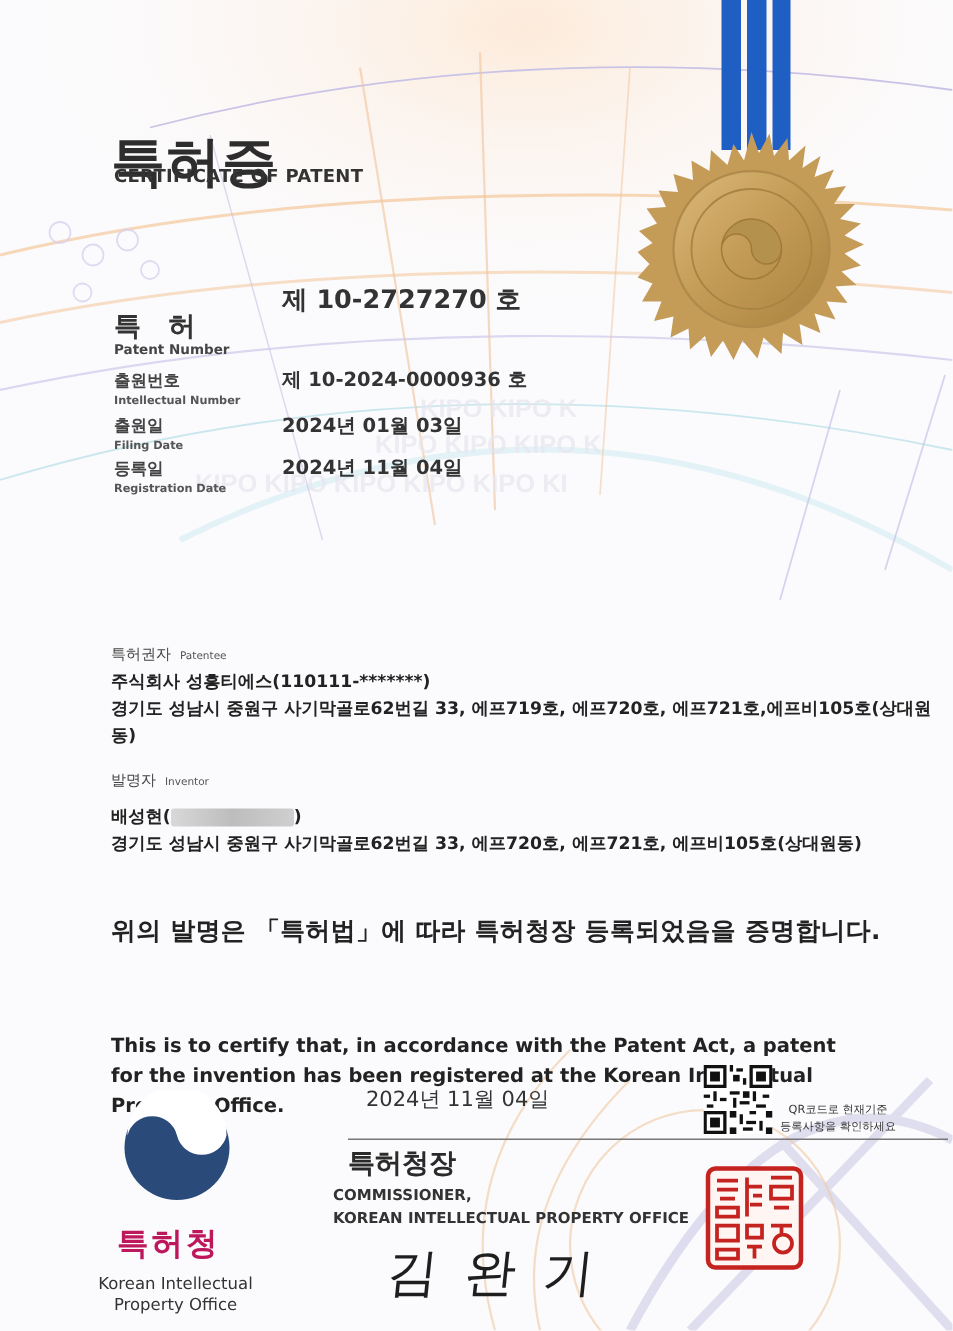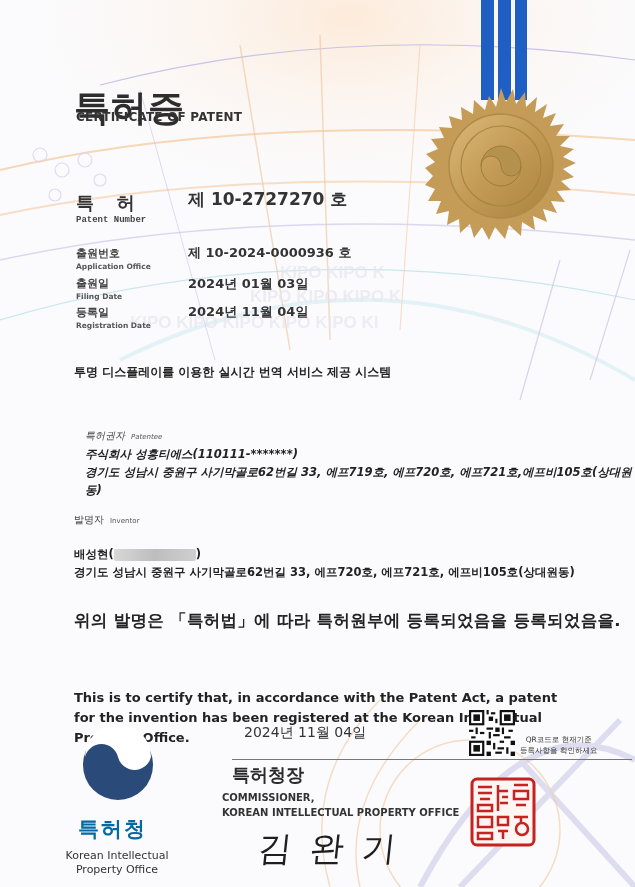--- a/index.html
+++ b/index.html
@@ -25,21 +25,21 @@
   .blur { display:inline-block; width:82px; height:12px; vertical-align:middle;
     background:linear-gradient(90deg,#d8d8d8,#bdbdbd,#cfcfcf); border-radius:2px; }
   .cert-ko { left:74px; top:610px; font-size:16.5px; font-weight:bold; color:#222; letter-spacing:0.3px; }
   .cert-en { left:74px; top:640px; width:500px; font-size:13px; font-weight:bold; color:#222; line-height:20px;margin-top:48px; }
   .date2 { left:244px; top:724px; font-size:14px; color:#333; }
   .rule { left:232px; top:759px; width:400px; height:1px; background:#777; }
   .comm-ko { left:232px; top:763px; font-size:18px; font-weight:bold; color:#2a2a2a; }
   .comm-en { left:222px; top:790px; font-size:10px; font-weight:bold; color:#333; line-height:15px; }
   .qr-note { left:520px; top:734px; font-size:7.5px; color:#333; line-height:11px; text-align:center; }
   .sig { left:258px; top:826px; font-family:"DejaVu Serif", serif; font-size:34px; color:#1e1e1e; letter-spacing:18px; transform:skewX(-6deg); }
-  .logo-ko { left:78px; top:815px; font-size:21px; font-weight:bold; color:#0369a1; letter-spacing:2px; }
+  .logo-ko { left:78px; top:815px; font-size:21px; font-weight:bold; color:#be185d; letter-spacing:2px; }
   .logo-en { left:62px; top:849px; width:110px; text-align:center; font-size:11px; color:#333; line-height:14px; }
 </style>
 </head>
 <body>
 
 <svg class="bg" width="635" height="887" viewBox="0 0 635 887">
   <defs>
     <radialGradient id="warm" cx="0.55" cy="0.05" r="0.6">
       <stop offset="0" stop-color="#fde9d6" stop-opacity="0.9"></stop>
       <stop offset="1" stop-color="#fbfbfd" stop-opacity="0"></stop>
@@ -101,68 +101,67 @@
   <polygon fill="#c49b57" points="76,0 81,14 88,1 91,16 100,4 101,19 112,9 110,24 122,16 118,30 131,25 125,38 139,36 131,48 145,48 135,58 149,61 138,69 151,75 138,81 149,89 136,93 146,102 132,103 140,114 126,113 132,125 118,121 122,134 108,128 110,142 97,134 96,148 84,137 80,151 70,139 64,152 57,139 49,150 45,136 35,145 34,131 22,137 24,123 11,126 16,113 3,113 10,101 0,97 8,88 0,80 10,74 1,66 13,61 6,51 19,50 14,39 27,40 24,28 37,32 36,19 48,26 49,12 60,22 64,8 71,19"></polygon>
   <circle cx="76" cy="78" r="52" fill="url(#seal)" stroke="#b08a4a" stroke-width="1.5"></circle>
   <circle cx="76" cy="78" r="40" fill="none" stroke="#a88443" stroke-width="1.2"></circle>
   <path d="M56 78 a20 20 0 0 1 40 0 a10 10 0 0 1 -20 0 a10 10 0 0 0 -20 0z" fill="#b5914e" stroke="#a07b38"></path>
   <path d="M56 78 a20 20 0 0 0 40 0" fill="none" stroke="#a07b38"></path>
 </svg>
 
 <div class="abs title-ko">특허증</div>
 <div class="abs title-en">CERTIFICATE OF PATENT</div>
 
-<div class="abs" style="left:76px;top:191px;font-family:Liberation Mono, monospace;">
+<div class="abs" style="left:76px;top:205px;">
   <div class="pn-lbl-ko">특 허</div>
   <div class="pn-lbl-en">Patent Number</div>
 </div>
 <div class="abs pn-val">제 10-2727270 호</div>
 
 <div class="abs" style="left:76px;top:246px;">
   <div class="lbl-ko">출원번호</div>
-  <div class="lbl-en">Application Office</div>
+  <div class="lbl-en">Intellectual Number</div>
 </div>
 <div class="abs val" style="left:188px;top:244px;">제 10-2024-0000936 호</div>
 
 <div class="abs" style="left:76px;top:276px;">
   <div class="lbl-ko">출원일</div>
   <div class="lbl-en">Filing Date</div>
 </div>
 <div class="abs val" style="left:188px;top:275px;">2024년 01월 03일</div>
 
 <div class="abs" style="left:76px;top:305px;">
   <div class="lbl-ko">등록일</div>
   <div class="lbl-en">Registration Date</div>
 </div>
 <div class="abs val" style="left:188px;top:303px;">2024년 11월 04일</div>
 
 <div class="abs" style="left:74px;top:361px;">
-  <div class="sec-val" style="margin-top:2px;font-size:12px;">투명 디스플레이를 이용한 실시간 번역 서비스 제공 시스템</div>
-</div>
-
-<div class="abs" style="left:85px;top:429px;width:520px;font-style:italic;">
+</div>
+
+<div class="abs" style="left:74px;top:429px;width:520px;">
   <div class="sec-lbl">
     <span>특허권자</span><small>Patentee</small>
   </div>
   <div class="sec-val" style="margin-top:2px;">주식회사 성흥티에스(110111-*******)</div>
   <div class="sec-val" style="white-space:nowrap;">경기도 성남시 중원구 사기막골로62번길 33, 에프719호, 에프720호, 에프721호,에프비105호(상대원</div>
   <div class="sec-val">동)</div>
 </div>
 
 <div class="abs" style="left:74px;top:513px;width:520px;">
   <div class="sec-lbl">
     <span>발명자</span><small>Inventor</small>
   </div>
-  <div class="sec-val" style="margin-top:18px;">
+  <div class="sec-val" style="margin-top:8px;">
     <span>배성현(</span><span class="blur"></span><span>)</span>
   </div>
   <div class="sec-val" style="white-space:nowrap;">경기도 성남시 중원구 사기막골로62번길 33, 에프720호, 에프721호, 에프비105호(상대원동)</div>
 </div>
 
-<div class="abs cert-ko">위의 발명은 「특허법」에 따라 특허원부에 등록되었음을 등록되었음을.</div>
+<div class="abs cert-ko">위의 발명은 「특허법」에 따라 특허청장 등록되었음을 증명합니다.</div>
 <div class="abs cert-en">This is to certify that, in accordance with the Patent Act, a patent for the invention has been registered at the Korean Intellectual Property Office.</div>
 
 <div class="abs date2">2024년 11월 04일</div>
 
 <svg class="abs" style="left:469px;top:710px;" width="46" height="46" viewBox="0 0 21 21">
   <rect width="21" height="21" fill="#fff"></rect>
   <g fill="#111">
     <rect x="0" y="0" width="7" height="7"></rect>
       <rect x="1" y="1" width="5" height="5" fill="#fff"></rect>
       <rect x="2" y="2" width="3" height="3"></rect>

